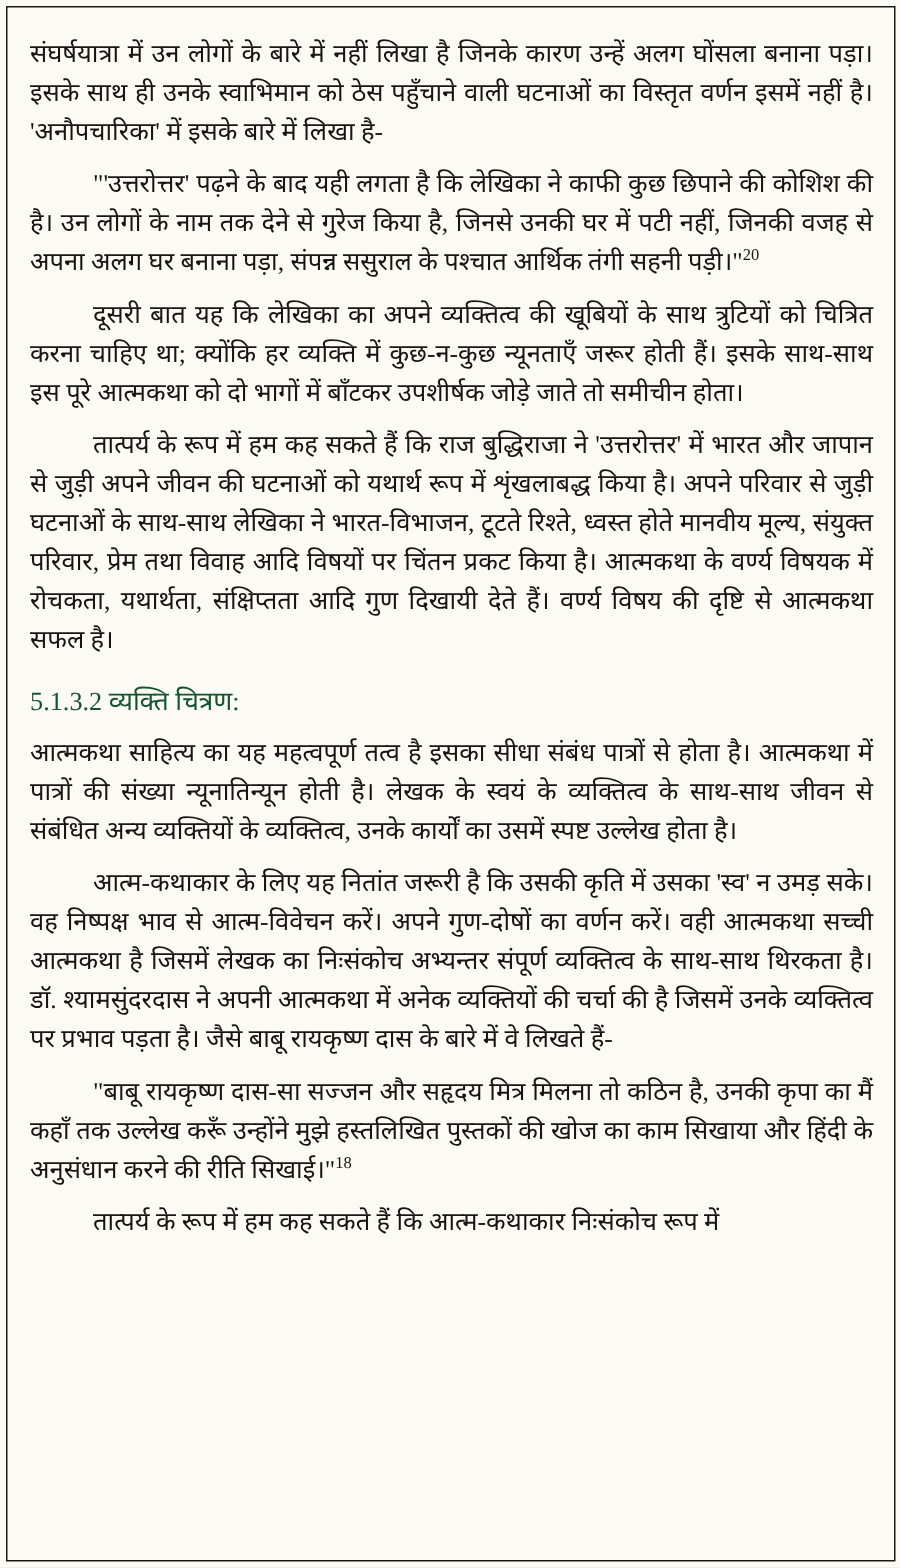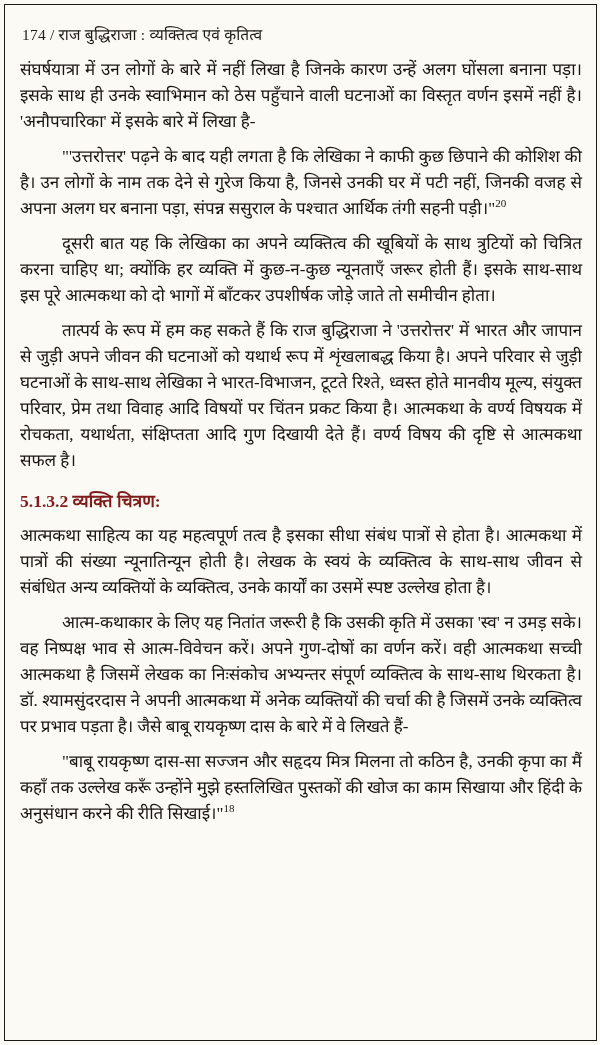--- a/index.html
+++ b/index.html
@@ -36,53 +36,53 @@
     line-height: 26px;
     color: #171411;
     text-align: justify;
     margin: 0 0 9px 0;
   }
   .body-text p.indent {
     text-indent: 42px;
   }
   .section-heading {
     font-size: 17.5px;
-    font-weight: bold;
-    color: #7f1d1d;
+    font-weight: normal;
+    color: #14532d;
     margin: 14px 0 11px 0;
   }
   sup.footnote {
     font-size: 11px;
     line-height: 0;
     vertical-align: super;
     color: #171411;
   }
 </style>
 </head>
 <body>
 
 <div class="page">
   <div class="frame">
 
-    <div class="running-header">174 / राज बुद्धिराजा : व्यक्तित्व एवं कृतित्व</div>
 
     <div class="body-text">
 
       <p><span>संघर्षयात्रा में उन लोगों के बारे में नहीं लिखा है जिनके कारण उन्हें अलग घोंसला बनाना पड़ा। इसके साथ ही उनके स्वाभिमान को ठेस पहुँचाने वाली घटनाओं का विस्तृत वर्णन इसमें नहीं है। 'अनौपचारिका' में इसके बारे में लिखा है-</span></p>
 
       <p class="indent"><span>"'उत्तरोत्तर' पढ़ने के बाद यही लगता है कि लेखिका ने काफी कुछ छिपाने की कोशिश की है। उन लोगों के नाम तक देने से गुरेज किया है, जिनसे उनकी घर में पटी नहीं, जिनकी वजह से अपना अलग घर बनाना पड़ा, संपन्न ससुराल के पश्चात आर्थिक तंगी सहनी पड़ी।"</span><sup class="footnote">20</sup></p>
 
       <p class="indent"><span>दूसरी बात यह कि लेखिका का अपने व्यक्तित्व की खूबियों के साथ त्रुटियों को चित्रित करना चाहिए था; क्योंकि हर व्यक्ति में कुछ-न-कुछ न्यूनताएँ जरूर होती हैं। इसके साथ-साथ इस पूरे आत्मकथा को दो भागों में बाँटकर उपशीर्षक जोड़े जाते तो समीचीन होता।</span></p>
 
       <p class="indent"><span>तात्पर्य के रूप में हम कह सकते हैं कि राज बुद्धिराजा ने 'उत्तरोत्तर' में भारत और जापान से जुड़ी अपने जीवन की घटनाओं को यथार्थ रूप में शृंखलाबद्ध किया है। अपने परिवार से जुड़ी घटनाओं के साथ-साथ लेखिका ने भारत-विभाजन, टूटते रिश्ते, ध्वस्त होते मानवीय मूल्य, संयुक्त परिवार, प्रेम तथा विवाह आदि विषयों पर चिंतन प्रकट किया है। आत्मकथा के वर्ण्य विषयक में रोचकता, यथार्थता, संक्षिप्तता आदि गुण दिखायी देते हैं। वर्ण्य विषय की दृष्टि से आत्मकथा सफल है।</span></p>
 
       <h2 class="section-heading">5.1.3.2 व्यक्ति चित्रण:</h2>
 
       <p><span>आत्मकथा साहित्य का यह महत्वपूर्ण तत्व है इसका सीधा संबंध पात्रों से होता है। आत्मकथा में पात्रों की संख्या न्यूनातिन्यून होती है। लेखक के स्वयं के व्यक्तित्व के साथ-साथ जीवन से संबंधित अन्य व्यक्तियों के व्यक्तित्व, उनके कार्यों का उसमें स्पष्ट उल्लेख होता है।</span></p>
 
       <p class="indent"><span>आत्म-कथाकार के लिए यह नितांत जरूरी है कि उसकी कृति में उसका 'स्व' न उमड़ सके। वह निष्पक्ष भाव से आत्म-विवेचन करें। अपने गुण-दोषों का वर्णन करें। वही आत्मकथा सच्ची आत्मकथा है जिसमें लेखक का निःसंकोच अभ्यन्तर संपूर्ण व्यक्तित्व के साथ-साथ थिरकता है। डॉ. श्यामसुंदरदास ने अपनी आत्मकथा में अनेक व्यक्तियों की चर्चा की है जिसमें उनके व्यक्तित्व पर प्रभाव पड़ता है। जैसे बाबू रायकृष्ण दास के बारे में वे लिखते हैं-</span></p>
 
       <p class="indent"><span>"बाबू रायकृष्ण दास-सा सज्जन और सहृदय मित्र मिलना तो कठिन है, उनकी कृपा का मैं कहाँ तक उल्लेख करूँ उन्होंने मुझे हस्तलिखित पुस्तकों की खोज का काम सिखाया और हिंदी के अनुसंधान करने की रीति सिखाई।"</span><sup class="footnote">18</sup></p>
 
+      <p class="indent"><span>तात्पर्य के रूप में हम कह सकते हैं कि आत्म-कथाकार निःसंकोच रूप में</span></p>
 
     </div>
   </div>
 </div>
 
 </body></html>

